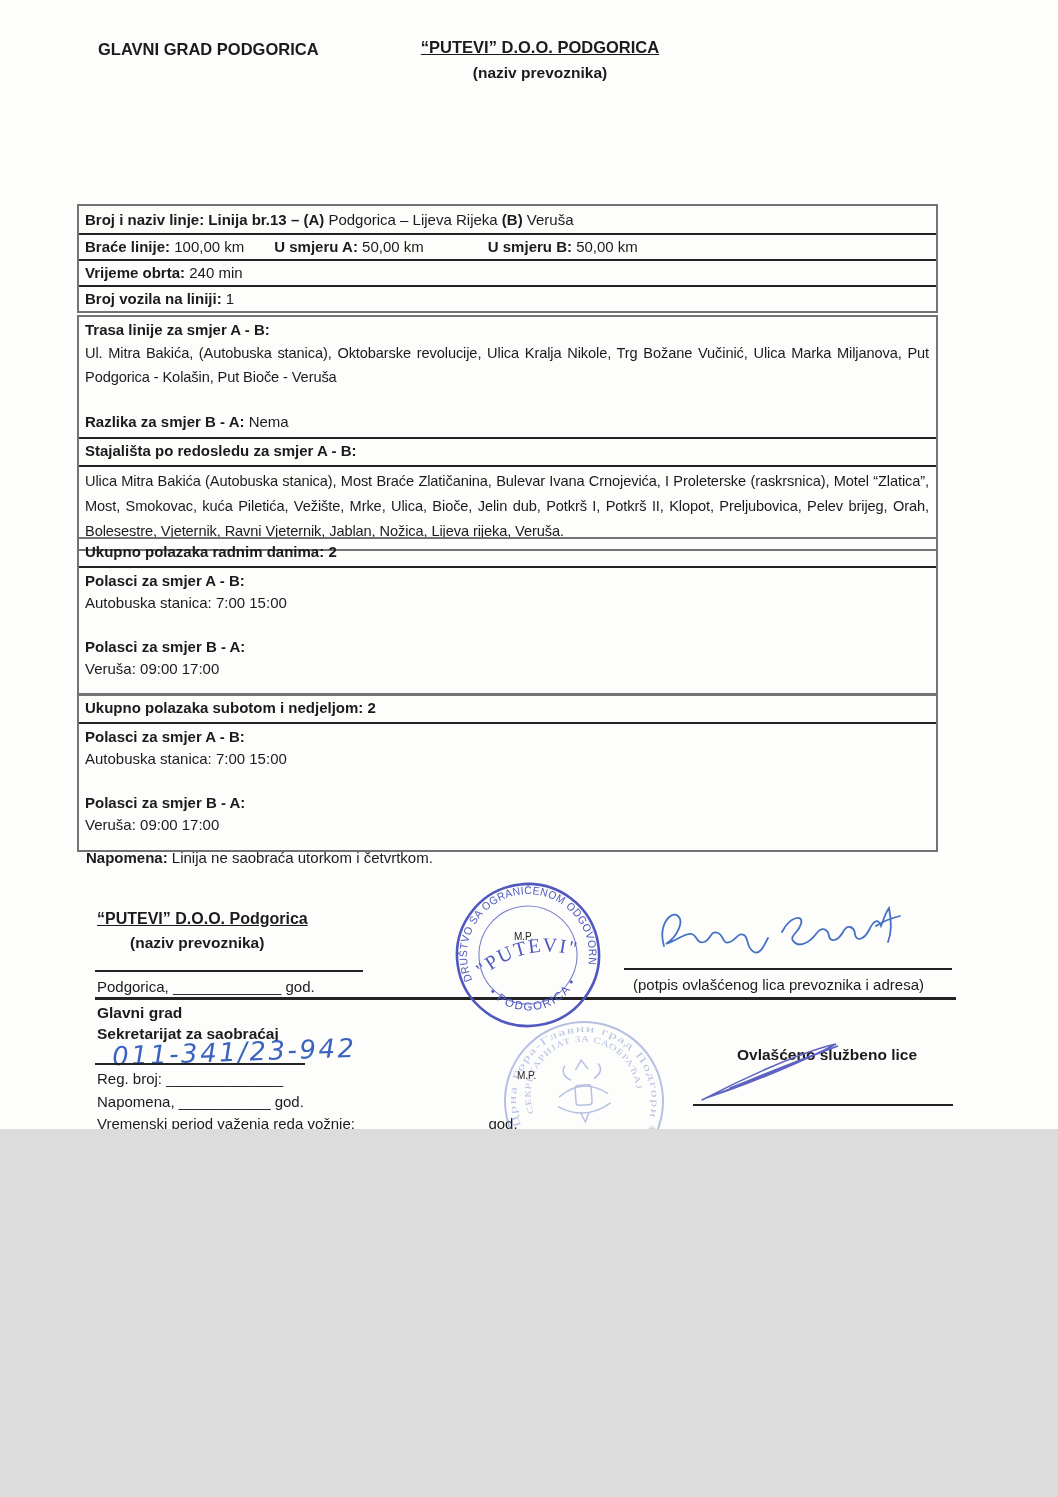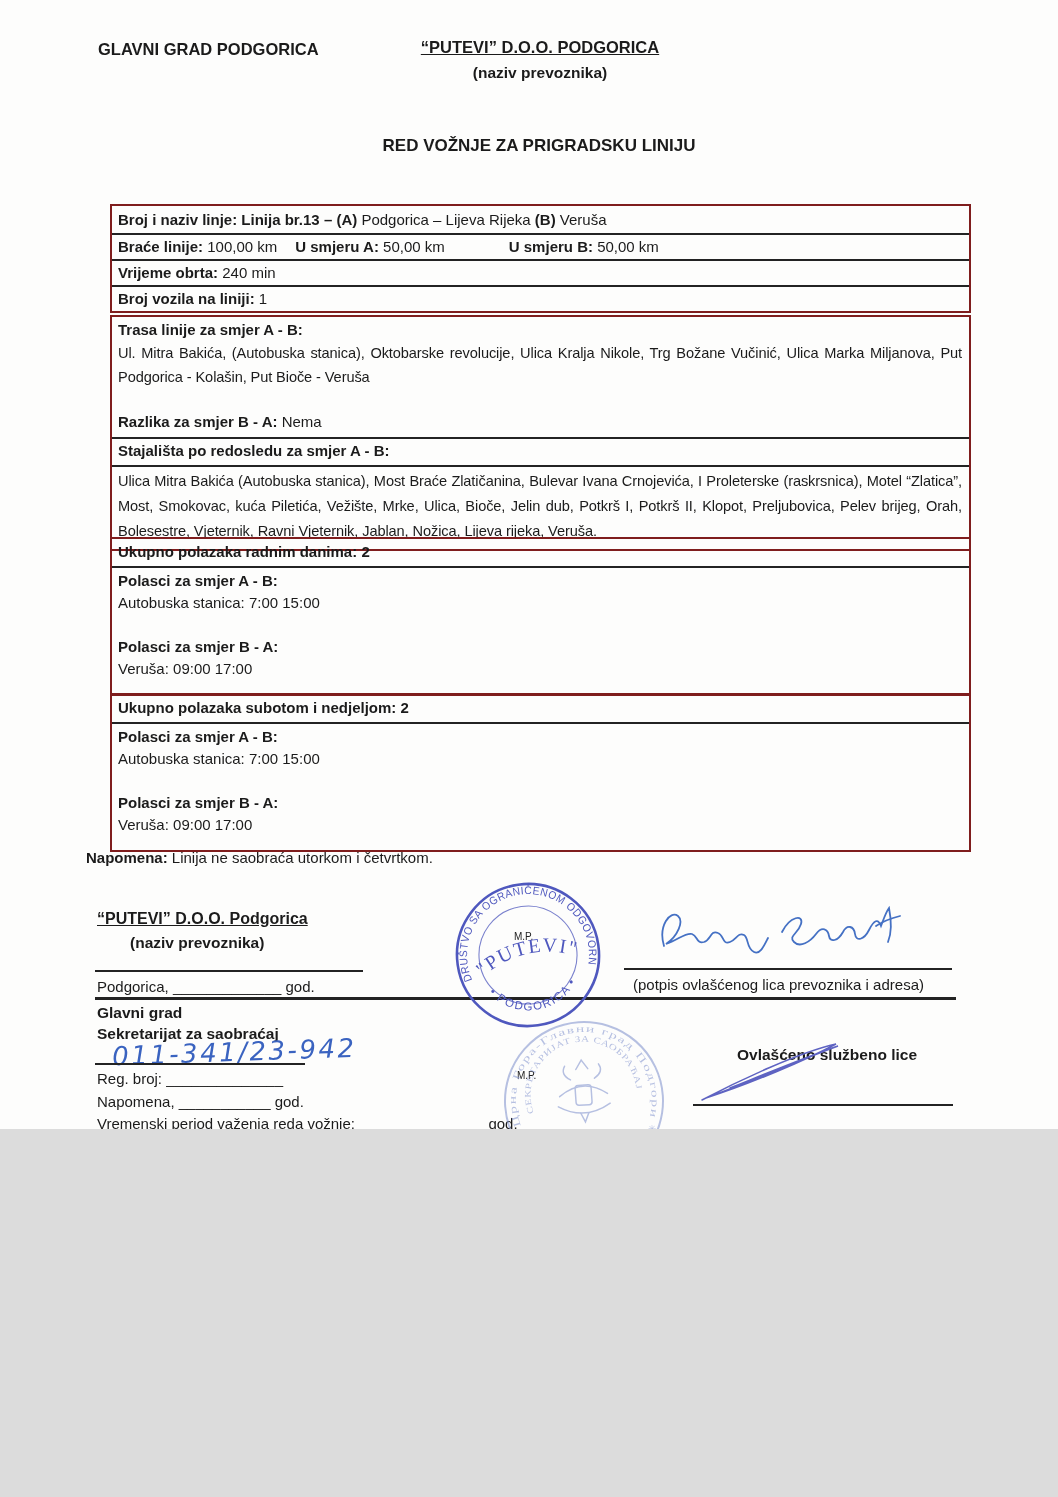--- a/index.html
+++ b/index.html
@@ -8,27 +8,27 @@
     background:#fdfdfc;color:#1b1b1b;
     font-family:"Liberation Sans",sans-serif;
     overflow:hidden;
   }
   .abs{position:absolute;}
   .b{font-weight:bold;}
   .u{text-decoration:underline;}
   .fs15{font-size:15px;}
   .fs16{font-size:16.5px;}
   
-  .tbl{position:absolute;left:110px;width:861px;border:2px solid #7f1d1d;box-sizing:border-box;background:rgba(255,255,255,0);}
+  .tbl{position:absolute;left:77px;width:861px;border:2px solid #737373;box-sizing:border-box;background:rgba(255,255,255,0);}
   .trow{border-top:2px solid #232323;padding:2px 7px 2px 6px;font-size:15px;line-height:20px;}
   .trow:first-child{border-top:none;}
   .cell{padding:2px 7px 4px 6px;font-size:15px;line-height:22px;border-top:2px solid #232323;}
   .cell:first-child{border-top:none;}
   .para{text-align:justify;font-size:14.6px;line-height:24px;letter-spacing:-0.1px;}
-  .gap-a{margin-left:18px;}
+  .gap-a{margin-left:30px;}
   .gap-b{margin-left:64px;}
   .blankline{height:22px;}
   
   .hline{position:absolute;background:#232323;}
   
   .ink-number{
     position:absolute;color:#3a63c0;font-family:"DejaVu Sans",sans-serif;
     font-style:italic;font-size:26px;letter-spacing:2.5px;transform:rotate(-2deg);
     white-space:nowrap;
   }
@@ -40,21 +40,20 @@
 </head>
 <body>
 
 <div class="page">
 
   <div class="abs b fs16" style="left:98px;top:40px;">GLAVNI GRAD PODGORICA</div>
   <div class="abs" style="left:400px;top:38px;width:280px;text-align:center;">
     <div class="b u fs16">“PUTEVI” D.O.O. PODGORICA</div>
     <div class="b" style="font-size:15.5px;margin-top:7px;">(naziv prevoznika)</div>
   </div>
-  <div class="abs b" style="left:294px;top:136px;width:490px;text-align:center;font-size:17px;">RED VOŽNJE ZA PRIGRADSKU LINIJU</div>
 
   <div class="tbl" style="top:204px;">
     <div class="trow" style="line-height:23px;">
       <span class="b">Broj i naziv linje: Linija br.13 – (A)</span><span> Podgorica – Lijeva Rijeka </span><span class="b">(B)</span><span> Veruša</span>
     </div>
     <div class="trow">
       <span class="b">Braće linije:</span><span> 100,00 km</span><span class="b gap-a">U smjeru A:</span><span> 50,00 km</span><span class="b gap-b">U smjeru B:</span><span> 50,00 km</span>
     </div>
     <div class="trow">
       <span class="b">Vrijeme obrta:</span><span> 240 min</span>

